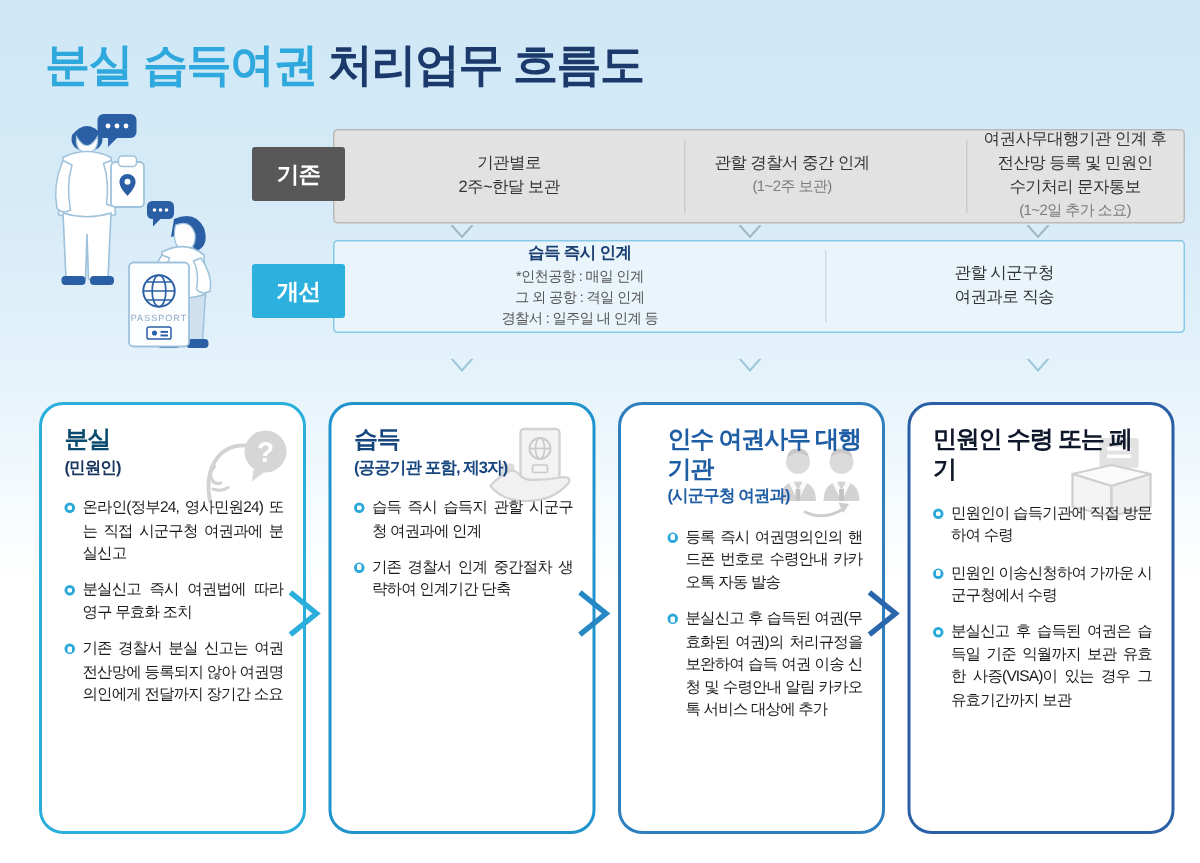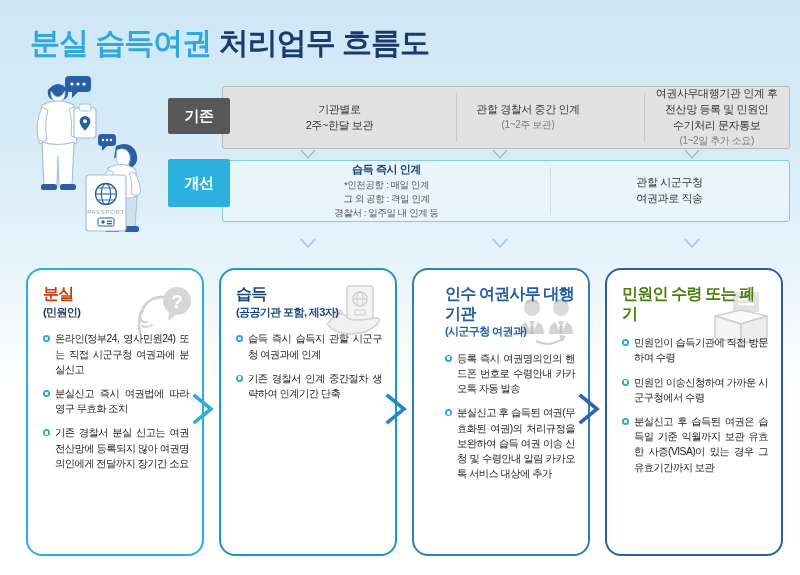--- a/index.html
+++ b/index.html
@@ -27,21 +27,21 @@
   
   #illus { position: absolute; left: 12px; top: 72px; width: 160px; height: 175px; }
 
   
   .pill {
     position: absolute; display: flex; align-items: center; justify-content: center;
     color: #ffffff; font-weight: bold; font-size: 15px; letter-spacing: -0.5px;
     border-radius: 2px; z-index: 3;
   }
   #pill-before { left: 168px; top: 98px;  width: 62px; height: 36px; background: #585858; }
-  #pill-after  { left: 168px; top: 159px; width: 62px; height: 48px; background: #2cb0dd; }
+  #pill-after  { left: 168px; top: 176px; width: 62px; height: 36px; background: #2cb0dd; }
 
   #row-before {
     position: absolute; left: 222px; top: 86px; width: 568px; height: 63px;
     background: #e2e2e2; border: 1px solid #b9b9b9; border-radius: 3px;
     display: flex; z-index: 2;
   }
   #row-after {
     position: absolute; left: 222px; top: 160px; width: 568px; height: 62px;
     background: #e9f4fb; border: 1px solid #86c9e6; border-radius: 3px;
     display: flex; z-index: 2;
@@ -78,24 +78,24 @@
   }
   #card1 { left: 26px;  border: 2.4px solid #2aafdc; }
   #card2 { left: 219px; border: 2.4px solid #1f93cb; }
   #card3 { left: 412px; border: 2.4px solid #2f7fbe; padding-left: 31px; }
   #card4 { left: 605px; border: 2.4px solid #2a5fa5; }
 
   .card h3 {
     font-size: 16px; font-weight: bold; letter-spacing: -0.8px;
     line-height: 1.22; position: relative; z-index: 2;
   }
-  #card1 h3 { color: #c2410c; }
+  #card1 h3 { color: #0c4a6e; }
   #card2 h3 { color: #17467f; }
   #card3 h3 { color: #1f5ea5; }
-  #card4 h3 { color: #4d7c0f; }
+  #card4 h3 { color: #0f172a; }
   .card .sub {
     font-size: 11px; font-weight: bold; letter-spacing: -0.6px;
     line-height: 1.25; margin-top: 2px; position: relative; z-index: 2;
   }
   #card1 .sub { color: #19355f; }
   #card2 .sub { color: #17467f; }
   #card3 .sub { color: #1f5ea5; }
   #card4 .sub { color: #2a5690; }
 
   .card-ico {

